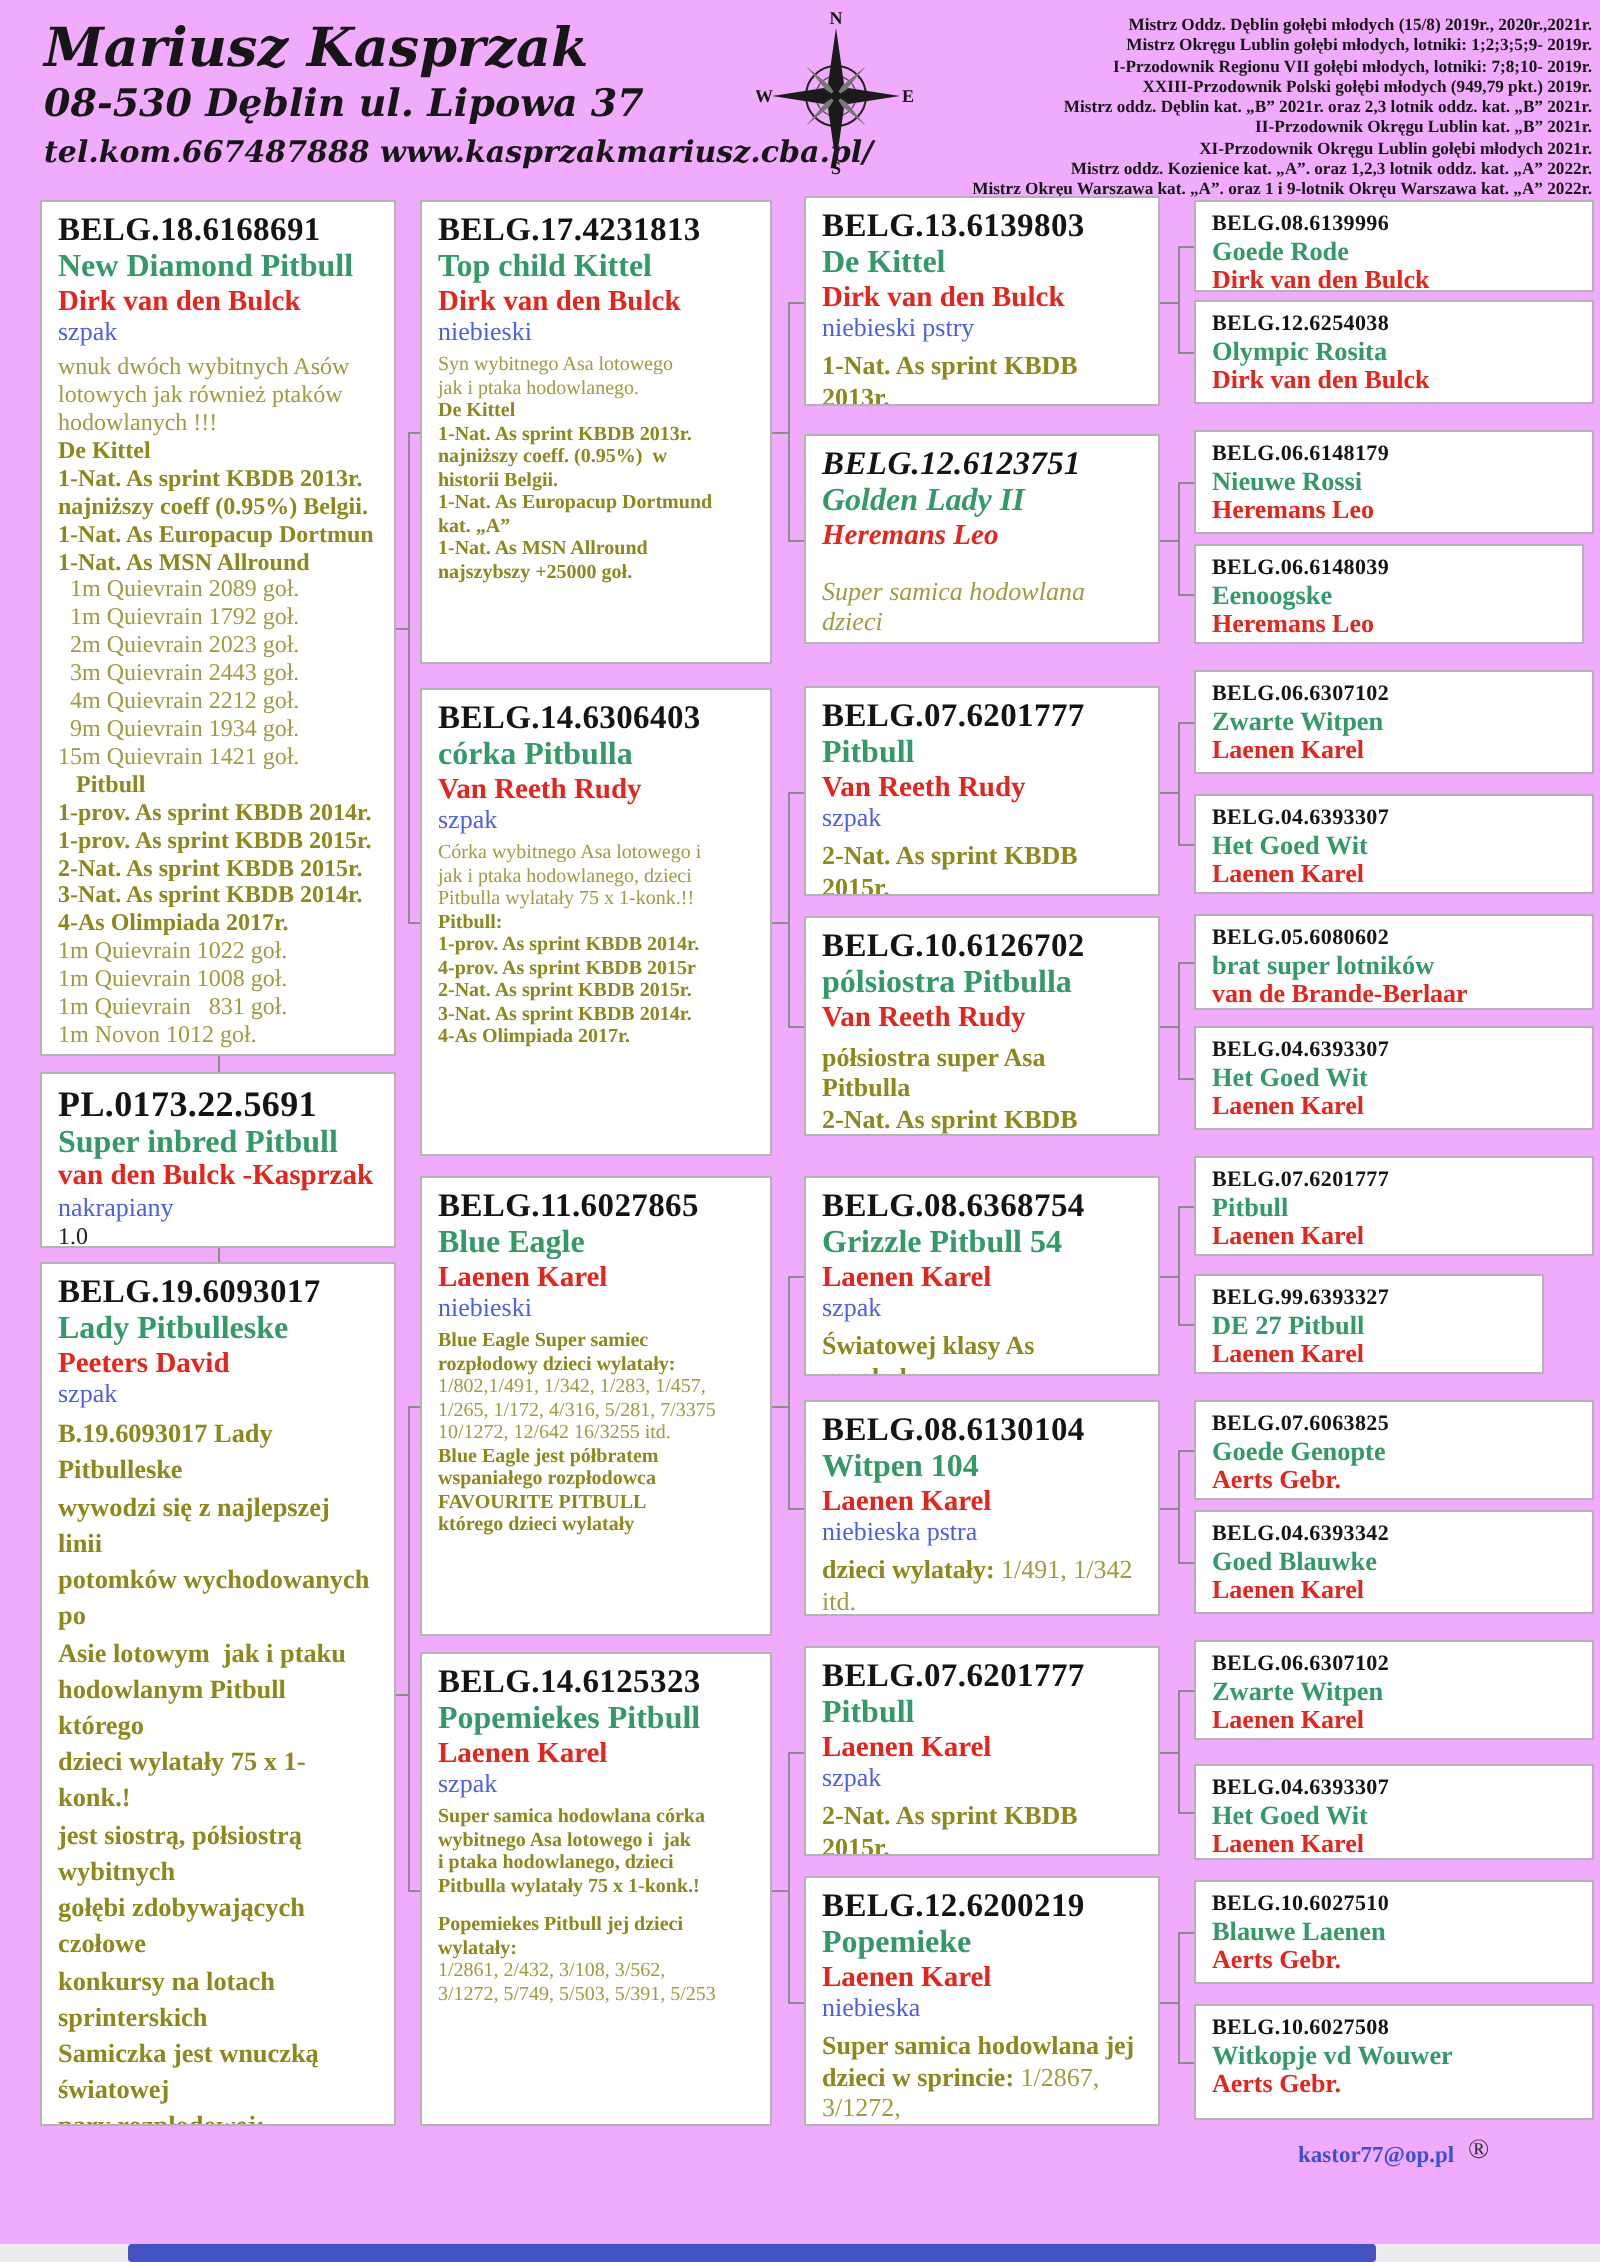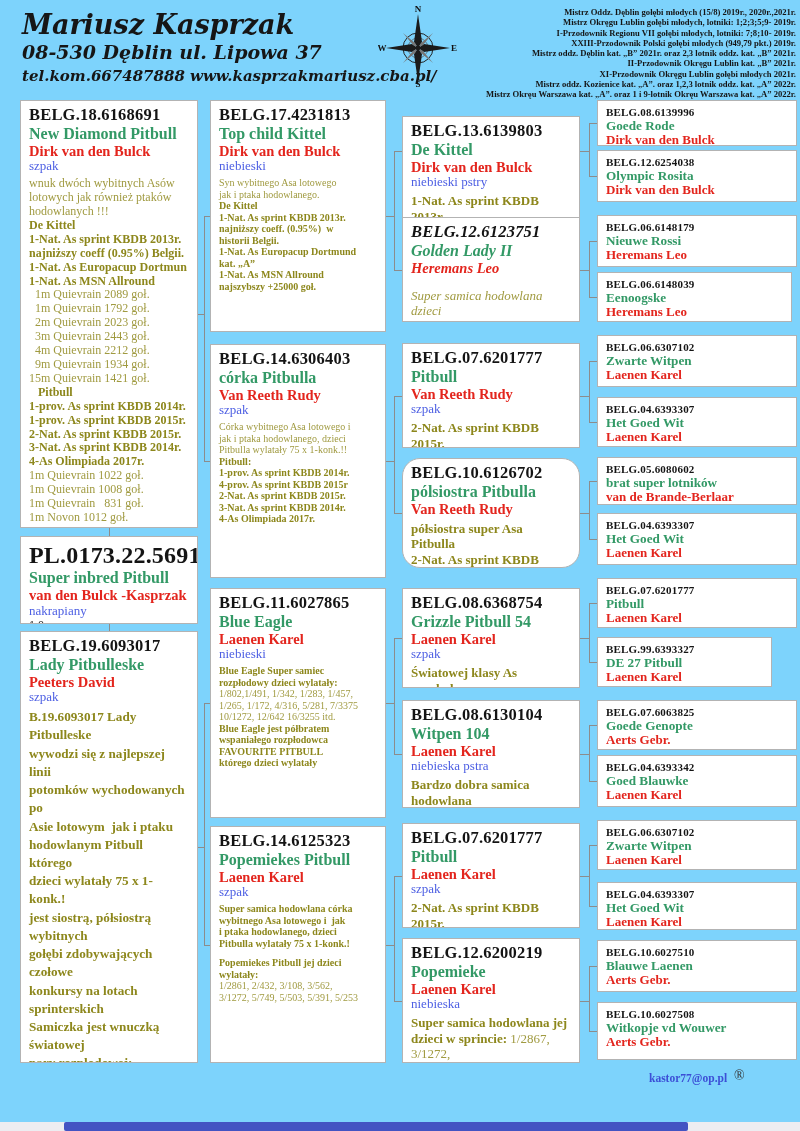--- a/index.html
+++ b/index.html
@@ -1,16 +1,16 @@
 <!DOCTYPE html>
 <html><head>
 <meta charset="utf-8">
 <style>
   html,body{margin:0;padding:0;background:#d8d8d8;}
-  .page{position:relative;width:800px;height:1131px;background:#7dd3fc;overflow:hidden;
+  .page{position:relative;width:800px;height:1131px;background:#f0abfc;overflow:hidden;
         font-family:"Liberation Serif",serif;margin:0 auto;}
   
   .owner{position:absolute;left:22px;top:10px;font-family:"DejaVu Serif",serif;
          font-style:italic;font-weight:bold;color:#161616;}
   .owner .nm{font-size:27px;line-height:30px;}
   .owner .ad{font-size:19px;line-height:24px;}
   .owner .ct{font-size:15px;line-height:24px;}
   .achv{position:absolute;right:4px;top:7px;width:348px;text-align:right;
         font-size:8.6px;font-weight:bold;color:#151515;line-height:10.3px;}
   .compass{position:absolute;left:378px;top:4px;}
@@ -27,21 +27,21 @@
   .bl.b{font-weight:bold;color:#8d871c;}
   .bl .tail{font-weight:normal;color:#a09a40;}
   .blgap{height:8px;}
   
   .c0 .bl{font-size:12px;line-height:1.16;}
   .c1 .bl{font-size:10px;line-height:1.15;}
   .c2 .bl{font-size:13px;line-height:1.18;}
   .c3 .ring{font-size:11px;} .c3 .name{font-size:13.2px;} .c3 .breeder{font-size:13px;}
   .tight .bl{font-size:12px;line-height:1.16;}
   .roomy .bl{font-size:13.2px;line-height:1.38;}
-  .subject .ring{font-size:24px;}
+  .subject .ring{font-size:18px;}
   .cline{position:absolute;background:#8c8c8c;}
   
   .email{position:absolute;left:649px;top:1072px;color:#3c4fd6;font-weight:bold;font-size:11.5px;}
   .rmark{position:absolute;left:734px;top:1068px;color:#333;font-size:14px;}
   .sb-track{position:absolute;left:0;top:1122px;width:800px;height:9px;background:#ededf1;}
   .sb-thumb{position:absolute;left:64px;top:1122px;width:624px;height:9px;background:#4353c2;border-radius:2px;}
 </style>
 </head>
 <body>
 
@@ -209,21 +209,21 @@
           <div class="bl b">wybitnego Asa lotowego i  jak</div>
           <div class="bl b">i ptaka hodowlanego, dzieci</div>
           <div class="bl b">Pitbulla wylatały 75 x 1-konk.!</div>
           <div class="blgap"></div>
           <div class="bl b">Popemiekes Pitbull jej dzieci</div>
           <div class="bl b">wylatały:</div>
           <div class="bl">1/2861, 2/432, 3/108, 3/562,</div>
           <div class="bl">3/1272, 5/749, 5/503, 5/391, 5/253</div>
         </div>
       </div>
-      <div class="box c2 " style="left: 402px; top: 116px; width: 178px; height: 105px;">
+      <div class="box c2 " style="left: 402px; top: 98px; width: 178px; height: 105px;">
         <div class="ring">BELG.13.6139803</div>
         <div class="name">De Kittel</div>
         <div class="breeder">Dirk van den Bulck</div>
         <div class="colorline">niebieski pstry</div>
         <div class="body">
           <div class="bl b">1-Nat. As sprint KBDB 2013r.</div>
         </div>
       </div>
       <div class="box c2 " style="left: 402px; top: 217px; width: 178px; height: 105px; font-style: italic;">
         <div class="ring">BELG.12.6123751</div>
@@ -237,21 +237,21 @@
       </div>
       <div class="box c2 " style="left: 402px; top: 343px; width: 178px; height: 105px;">
         <div class="ring">BELG.07.6201777</div>
         <div class="name">Pitbull</div>
         <div class="breeder">Van Reeth Rudy</div>
         <div class="colorline">szpak</div>
         <div class="body">
           <div class="bl b">2-Nat. As sprint KBDB 2015r.</div>
         </div>
       </div>
-      <div class="box c2 " style="left: 402px; top: 458px; width: 178px; height: 110px; border-radius: 18px;">
+      <div class="box c2 " style="left: 402px; top: 458px; width: 178px; height: 110px;">
         <div class="ring">BELG.10.6126702</div>
         <div class="name">pólsiostra Pitbulla</div>
         <div class="breeder">Van Reeth Rudy</div>
         <div class="body">
           <div class="bl b">półsiostra super Asa  Pitbulla</div>
           <div class="bl b">2-Nat. As sprint KBDB 2015r.</div>
         </div>
       </div>
       <div class="box c2 " style="left: 402px; top: 588px; width: 178px; height: 100px;">
         <div class="ring">BELG.08.6368754</div>
@@ -261,21 +261,20 @@
         <div class="body">
           <div class="bl b">Światowej klasy As rozpłodow</div>
         </div>
       </div>
       <div class="box c2 " style="left: 402px; top: 700px; width: 178px; height: 108px;">
         <div class="ring">BELG.08.6130104</div>
         <div class="name">Witpen 104</div>
         <div class="breeder">Laenen Karel</div>
         <div class="colorline">niebieska pstra</div>
         <div class="body">
-          <div class="bl b">Bardzo dobra samica hodowlana</div>
           <div class="bl b">dzieci wylatały:<span class="tail"> 1/491, 1/342 itd.</span></div>
         </div>
       </div>
       <div class="box c2 " style="left: 402px; top: 823px; width: 178px; height: 105px;">
         <div class="ring">BELG.07.6201777</div>
         <div class="name">Pitbull</div>
         <div class="breeder">Laenen Karel</div>
         <div class="colorline">szpak</div>
         <div class="body">
           <div class="bl b">2-Nat. As sprint KBDB 2015r.</div>

